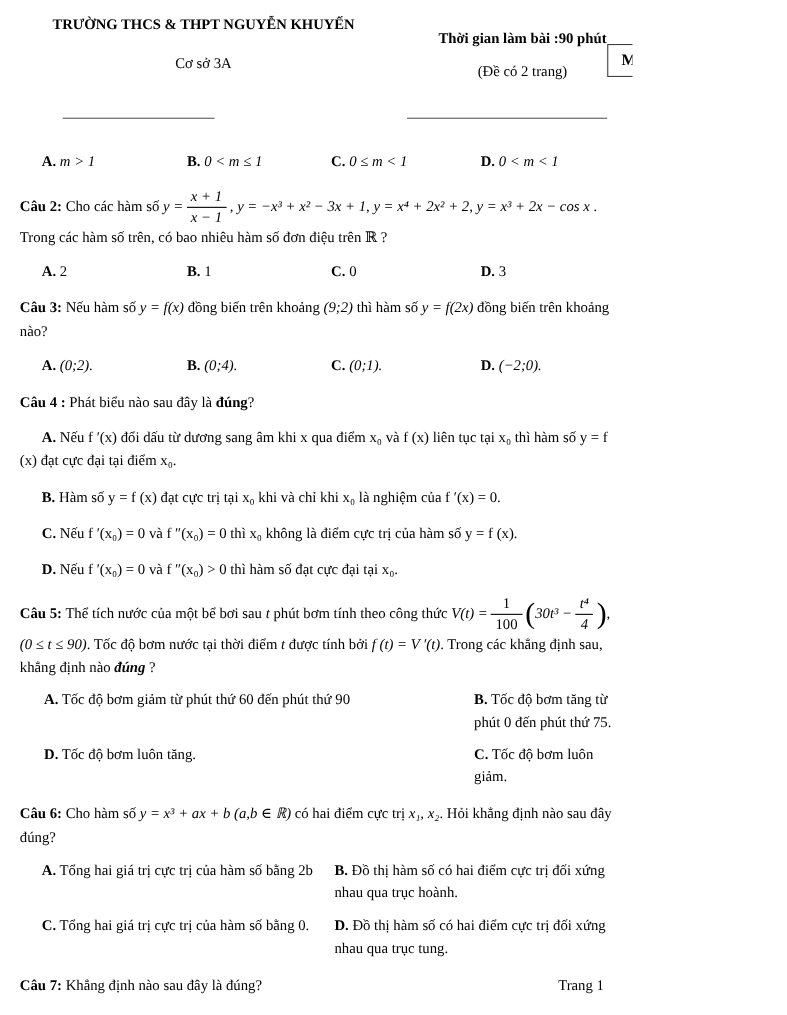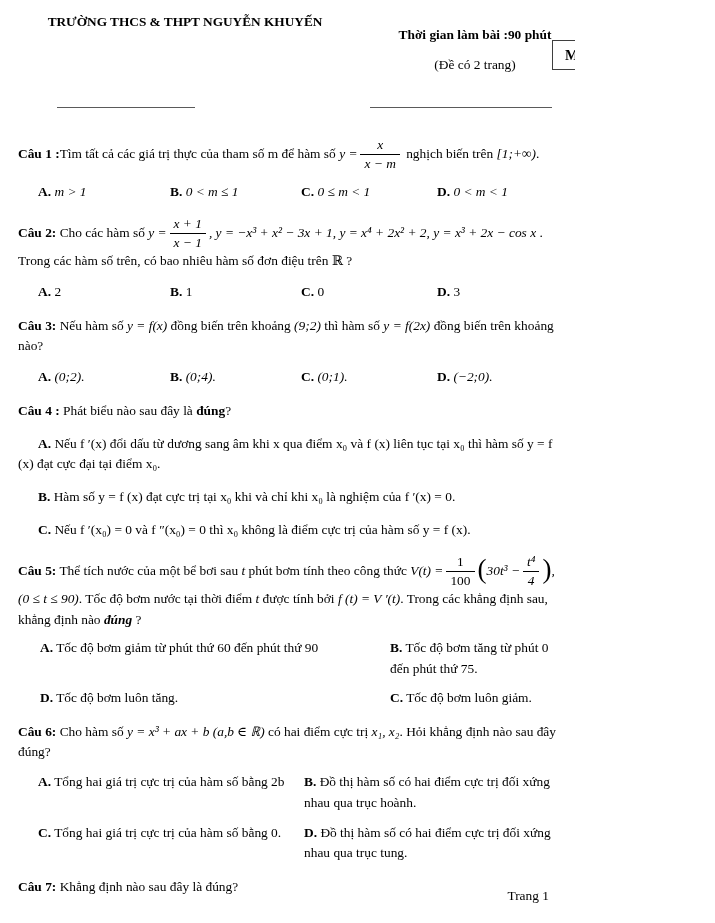--- a/index.html
+++ b/index.html
@@ -32,49 +32,49 @@
   .qlabel { font-weight:bold; }
   .m { font-style:italic; }
   .b { font-weight:bold; }
   .bi { font-weight:bold; font-style:italic; }
   .frac { display:inline-block; vertical-align:middle; text-align:center; margin:0 3px; line-height:1.05; }
   .frac .num { display:block; padding:1px 4px 2px; border-bottom:1px solid #000; }
   .frac .den { display:block; padding:2px 4px 1px; }
   .bigp { font-size:27px; vertical-align:middle; line-height:0; position:relative; top:-2px; font-weight:200; }
   .opt-row { display:grid; margin:10px 0 2px; padding-left:20px; }
   .row4 { grid-template-columns:132px 131px 136px auto; }
-  .row2 { grid-template-columns:350px auto; padding-left:22px; margin:8px 0 2px; }
+  .row2 { grid-template-columns:350px auto; padding-left:22px; margin:8px 0 2px;gap:41px; }
   .row2b { grid-template-columns:266px auto; margin:9px 0 2px; }
   .olabel { font-weight:bold; }
   .opt-para { text-indent:20px; margin:12px 0 0; }
   .footer { position:absolute; right:26px; bottom:16px; }
 </style>
 </head>
 <body>
 
 <div class="page">
 
   <div class="header">
     <div class="h-left">
       <div class="school">TRƯỜNG THCS &amp; THPT NGUYỄN KHUYẾN</div>
+      <div class="campus">Cơ sở 3A</div>
     </div>
     <div class="h-right">
       <div class="duration">Thời gian làm bài :90 phút</div>
       <div class="pages-note">(Đề có 2 trang)</div>
     </div>
     <div class="code-box">MĐ:225</div>
   </div>
 
   <div class="sig-lines">
     <div class="sig-left"></div>
     <div class="sig-right"></div>
   </div>
 
   <section class="q">
-    <p class="stem"><b class="qlabel">Câu 1 :</b><span>Tìm tất cả các giá trị thực của tham số m để hàm số </span><span class="m">y =</span><span class="frac m"><span class="num">x</span><span class="den">x − m</span></span><span> nghịch biến trên </span><span class="m">[1;+∞)</span><span>.</span></p>
     <div class="opt-row row4">
       <span class="opt"><b class="olabel">A.</b> <span class="m">m &gt; 1</span></span>
       <span class="opt"><b class="olabel">B.</b> <span class="m">0 &lt; m ≤ 1</span></span>
       <span class="opt"><b class="olabel">C.</b> <span class="m">0 ≤ m &lt; 1</span></span>
       <span class="opt"><b class="olabel">D.</b> <span class="m">0 &lt; m &lt; 1</span></span>
     </div>
   </section>
 
   <section class="q">
     <p class="stem"><b class="qlabel">Câu 2:</b><span> Cho các hàm số </span><span class="m">y =</span><span class="frac m"><span class="num">x + 1</span><span class="den">x − 1</span></span><span class="m">, y = −x³ + x² − 3x + 1, y = x⁴ + 2x² + 2, y = x³ + 2x − cos x</span><span> . Trong các hàm số trên, có bao nhiêu hàm số đơn điệu trên ℝ ?</span></p>
@@ -94,20 +94,21 @@
       <span class="opt"><b class="olabel">C.</b> <span class="m">(0;1).</span></span>
       <span class="opt"><b class="olabel">D.</b> <span class="m">(−2;0).</span></span>
     </div>
   </section>
 
   <section class="q">
     <p class="stem"><b class="qlabel">Câu 4 :</b><span> Phát biểu nào sau đây là </span><span class="b">đúng</span><span>?</span></p>
     <p class="opt-para"><b class="olabel">A.</b><span> Nếu f ′(x) đổi dấu từ dương sang âm khi x qua điểm x₀ và f (x) liên tục tại x₀ thì hàm số y = f (x) đạt cực đại tại điểm x₀.</span></p>
     <p class="opt-para"><b class="olabel">B.</b><span> Hàm số y = f (x) đạt cực trị tại x₀ khi và chỉ khi x₀ là nghiệm của f ′(x) = 0.</span></p>
     <p class="opt-para"><b class="olabel">C.</b><span> Nếu f ′(x₀) = 0 và f ″(x₀) = 0 thì x₀ không là điểm cực trị của hàm số y = f (x).</span></p>
+    <p class="opt-para"><b class="olabel">D.</b><span> Nếu f ′(x₀) = 0 và f ″(x₀) &gt; 0 thì hàm số đạt cực đại tại x₀.</span></p>
   </section>
 
   <section class="q">
     <p class="stem"><b class="qlabel">Câu 5:</b><span> Thể tích nước của một bể bơi sau </span><span class="m">t</span><span> phút bơm tính theo công thức </span><span class="m">V(t) =</span><span class="frac"><span class="num">1</span><span class="den">100</span></span><span class="bigp">(</span><span class="m">30t³ −</span><span class="frac m"><span class="num">t⁴</span><span class="den">4</span></span><span class="bigp">)</span><span class="m">, (0 ≤ t ≤ 90)</span><span>. Tốc độ bơm nước tại thời điểm </span><span class="m">t</span><span> được tính bởi </span><span class="m">f (t) = V ′(t)</span><span>. Trong các khẳng định sau, khẳng định nào </span><span class="bi">đúng</span><span> ?</span></p>
     <div class="opt-row row2">
       <span class="opt"><b class="olabel">A.</b> <span>Tốc độ bơm giảm từ phút thứ 60 đến phút thứ 90</span></span>
       <span class="opt"><b class="olabel">B.</b> <span>Tốc độ bơm tăng từ phút 0 đến phút thứ 75.</span></span>
     </div>
     <div class="opt-row row2">
       <span class="opt"><b class="olabel">D.</b> <span>Tốc độ bơm luôn tăng.</span></span>

